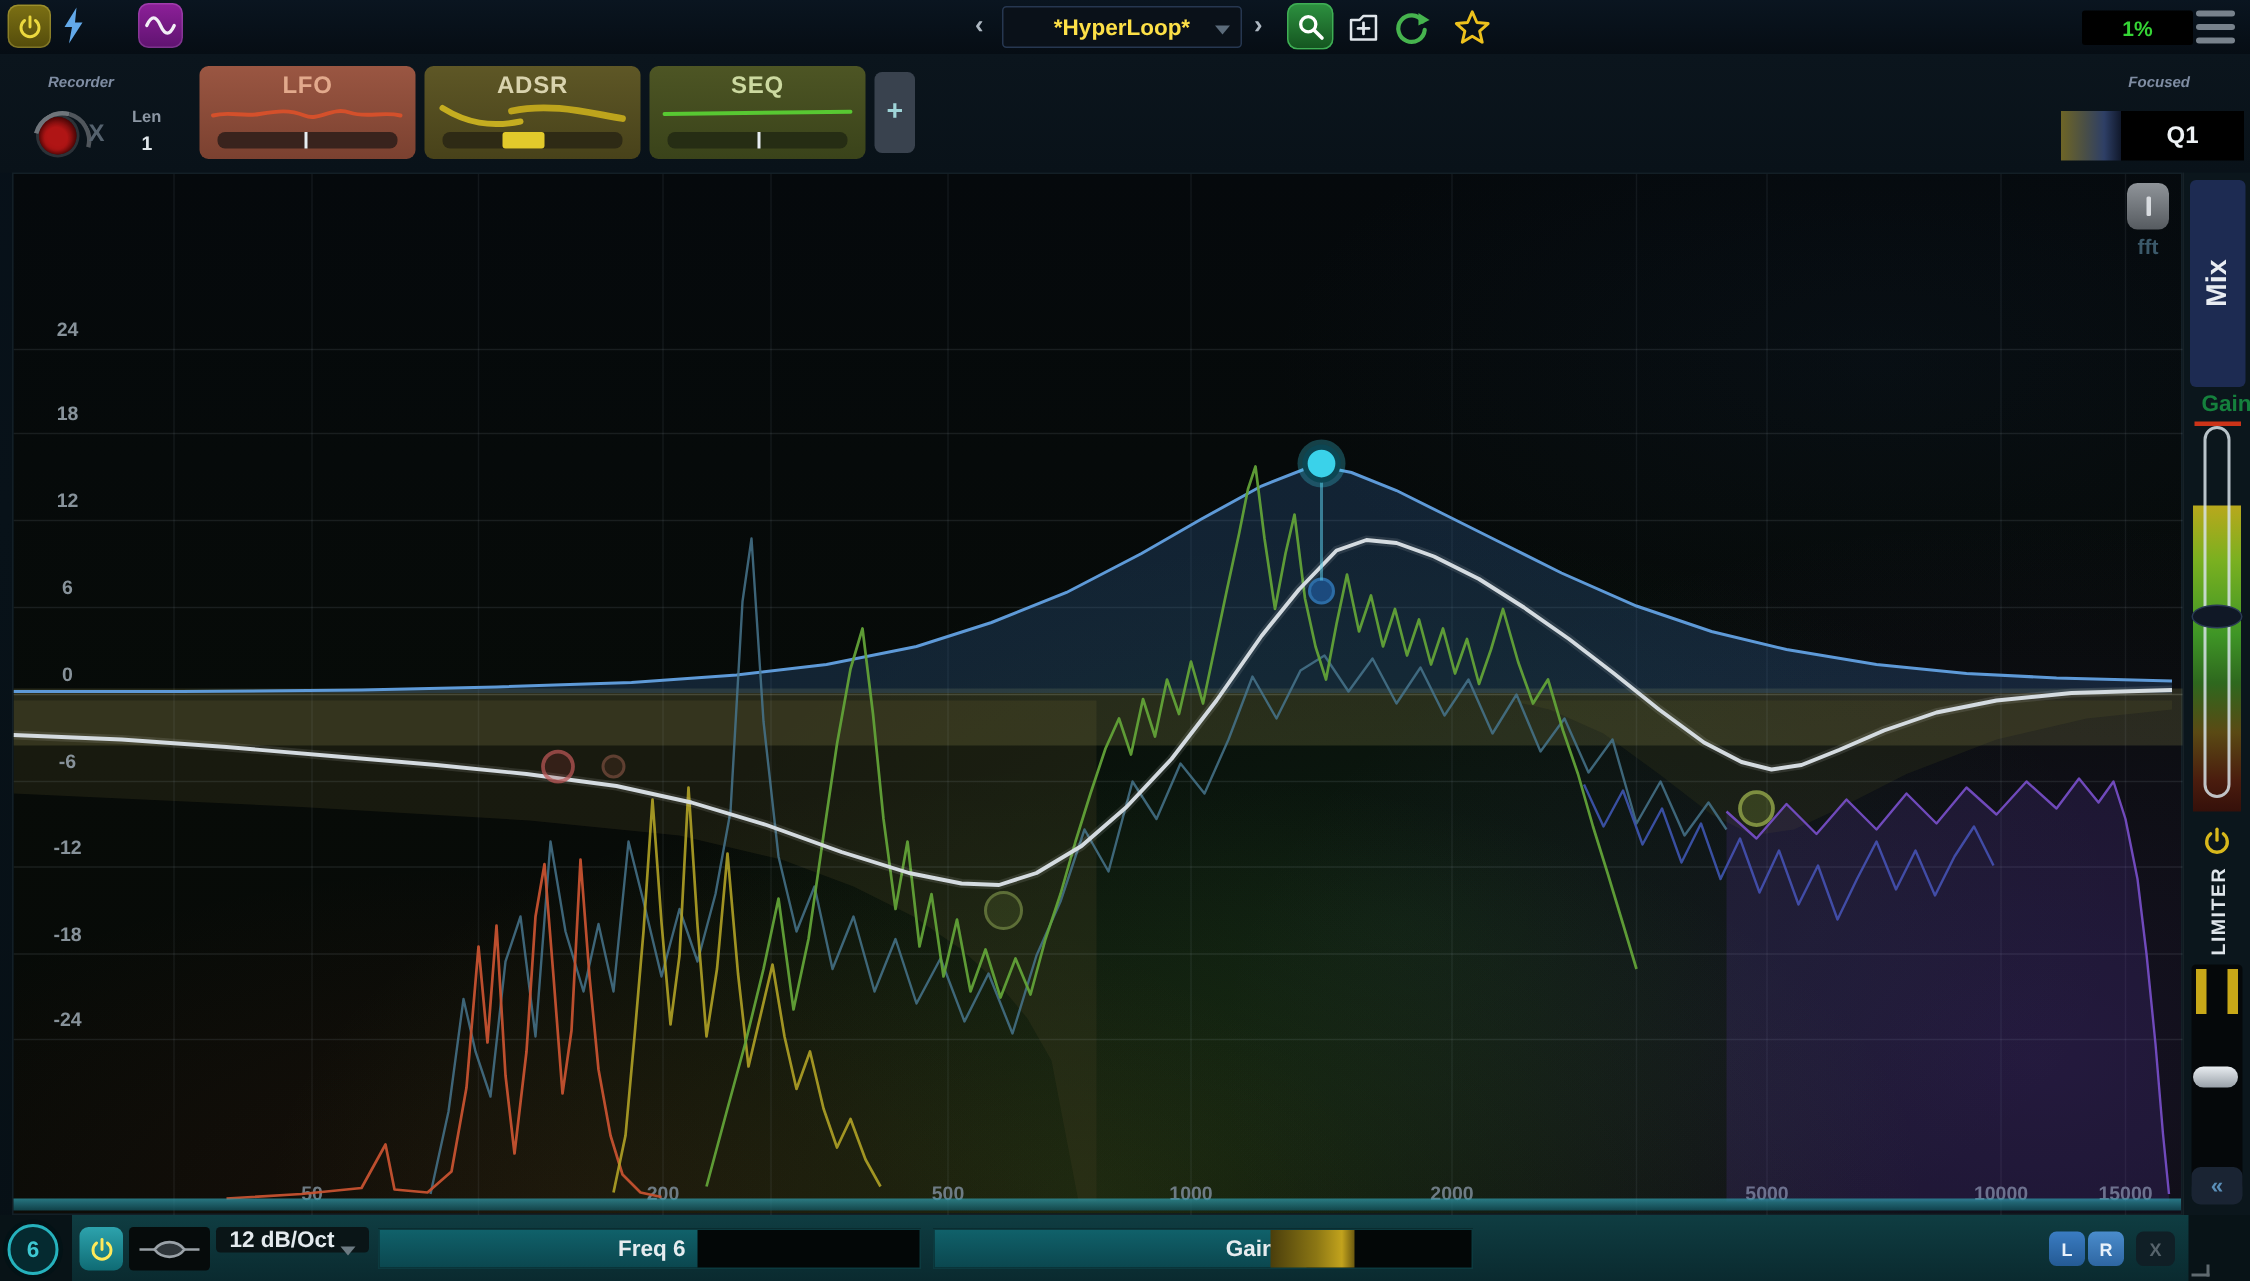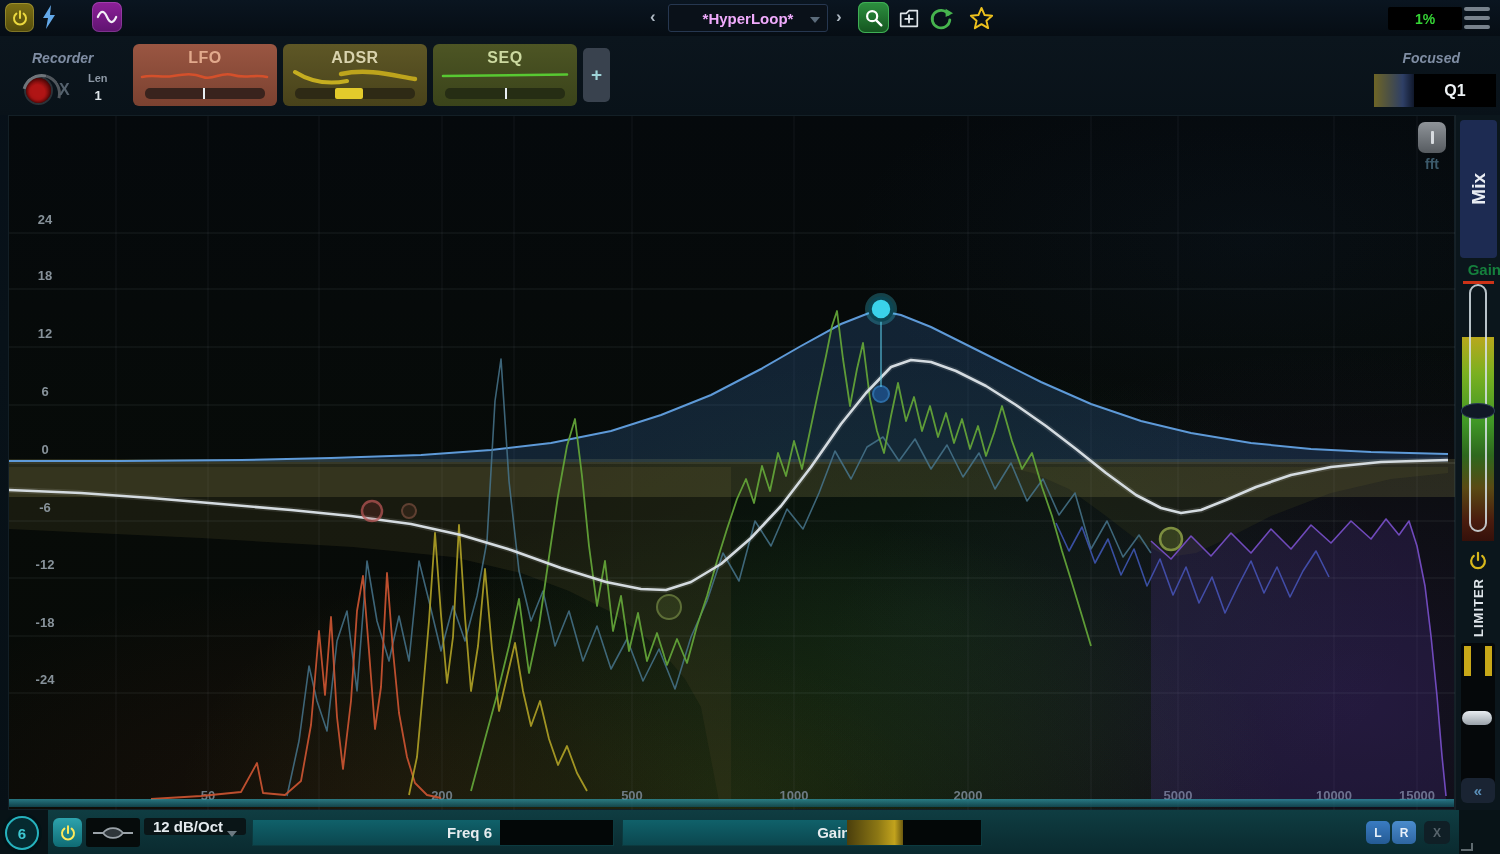--- a/index.html
+++ b/index.html
@@ -13,37 +13,37 @@
             background:linear-gradient(180deg,#0a1520,#060d14); }
   .sqbtn { position:absolute; border-radius:7px; display:flex; align-items:center; justify-content:center; }
   .btn-power-main { left:5px; top:3px; width:29px; height:29px;
        background:linear-gradient(180deg,#7c7014,#544c0b); box-shadow:inset 0 0 0 1px rgba(255,240,120,.25); }
   .bolt-wrap { position:absolute; left:40px; top:4px; width:18px; height:26px; }
   .btn-sine { left:92px; top:2px; width:30px; height:30px;
        background:linear-gradient(180deg,#8d2099,#5f1370); box-shadow:inset 0 0 0 1px rgba(240,180,255,.2); }
   .nav-arrow { position:absolute; top:7px; color:#aeb8c2; font-weight:bold; font-size:17px; cursor:default; }
   .preset-box { position:absolute; left:668px; top:4px; width:160px; height:28px; background:#0a1119;
        border:1px solid #263750; border-radius:3px; display:flex; align-items:center; justify-content:center; }
-  .preset-box .txt { color:#f0abfc; font-weight:bold; font-size:15px; }
+  .preset-box .txt { color:#fde047; font-weight:bold; font-size:15px; }
   .preset-box .chev { position:absolute; right:7px; top:12px; width:0; height:0;
        border-left:5px solid transparent; border-right:5px solid transparent; border-top:6px solid #5b6b7a; }
   .btn-search { left:858px; top:2px; width:31px; height:31px;
        background:linear-gradient(180deg,#2d9140,#14541f); box-shadow:inset 0 0 0 1px #3fae55; }
   .btn-ghost { background:transparent; }
   .cpu-box { position:absolute; left:1388px; top:7px; width:74px; height:23px; background:#000;
        border-radius:2px; display:flex; align-items:center; justify-content:center;
        color:#35d435; font-weight:bold; font-size:14px; }
   .menu-icon { position:absolute; left:1464px; top:7px; width:26px; height:22px;
        display:flex; flex-direction:column; justify-content:space-between; }
   .menu-icon i { display:block; height:4px; border-radius:2px; background:#78828c; }
 
   
   .row2 { position:absolute; left:0; top:36px; width:1500px; height:79px;
           background:linear-gradient(180deg,#0b151d,#091219); }
-  .lbl-italic { font-style:italic; font-weight:bold; font-size:14px; color:#7f8da3; }
+  .lbl-italic { font-style:italic; font-weight:bold; font-size:10px; color:#7f8da3; }
   .recorder-title { position:absolute; left:32px; top:14px; }
   .rec-btn { position:absolute; left:26px; top:42px; width:25px; height:25px; border-radius:50%;
        background:radial-gradient(circle at 45% 58%, #b01515 0 38%, #7a0e0e 62%, #430808 100%);
        box-shadow:0 0 0 2px #2c3238, inset 0 0 4px #300; }
   .rec-btn::before { content:""; position:absolute; left:-4px; top:-4px; width:33px; height:33px; border-radius:50%;
        border:3px solid transparent; border-top-color:#6f757b; border-right-color:#50565c; transform:rotate(-30deg); }
   .rec-clear { position:absolute; left:59px; top:45px; font-weight:bold; font-size:16px; color:#55626e; }
   .len-lbl { position:absolute; left:88px; top:36px; font-weight:bold; font-size:11px; color:#8c97a4; }
   .len-val { position:absolute; left:88px; top:52px; width:20px; text-align:center;
        font-weight:bold; font-size:13px; color:#dfe6ea; }
@@ -134,21 +134,21 @@
        border-radius:3px; display:flex; align-items:center; justify-content:center; }
   .slope-box { position:absolute; left:144px; top:8px; width:102px; height:17px; background:#0a1517;
        border-radius:3px; display:flex; align-items:center; color:#e4eaee; font-weight:bold; font-size:15px;
        padding-left:9px; }
   .slope-box .chev { position:absolute; right:9px; top:13px; width:0; height:0;
        border-left:5px solid transparent; border-right:5px solid transparent; border-top:6px solid #6c7a82; }
   .hslider { position:absolute; top:9px; height:27px; background:#030707; border:1px solid #0c3a3f; }
   .hslider .fill { position:absolute; left:0; top:0; bottom:0;
        background:linear-gradient(180deg,#10616a,#0b474f); display:flex; align-items:center;
        justify-content:flex-end; padding-right:8px; color:#e6ecef; font-weight:bold; font-size:15px; }
-  .sl-freq { left:252px; width:362px; } .sl-freq .fill { width:247px; }
+  .sl-freq { left:252px; width:362px; } .sl-freq .fill { width:212px; }
   .sl-gain { left:622px; width:360px; } .sl-gain .fill { width:248px; }
   .mod-range { position:absolute; left:224px; top:0; bottom:0; width:56px;
        background:linear-gradient(90deg,#4a3e0c,#8c7714 55%,#c2a31d 85%,#6b590f); }
   .sl-q { left:998px; width:358px; }
   .q-chip { position:absolute; left:0; top:0; bottom:0; width:15px; background:#0f5a62; }
   .q-lbl { position:absolute; left:0; right:0; top:0; bottom:0; display:flex; align-items:center;
        justify-content:center; color:#cdd5d9; font-weight:bold; font-size:15px; }
   .chanbtn { position:absolute; top:11px; width:24px; height:23px; border-radius:5px;
        color:#e8f1fa; font-weight:bold; font-size:12px; display:flex; align-items:center; justify-content:center; }
   .btn-l { left:1366px; background:linear-gradient(180deg,#3a7cc2,#245a94); }

